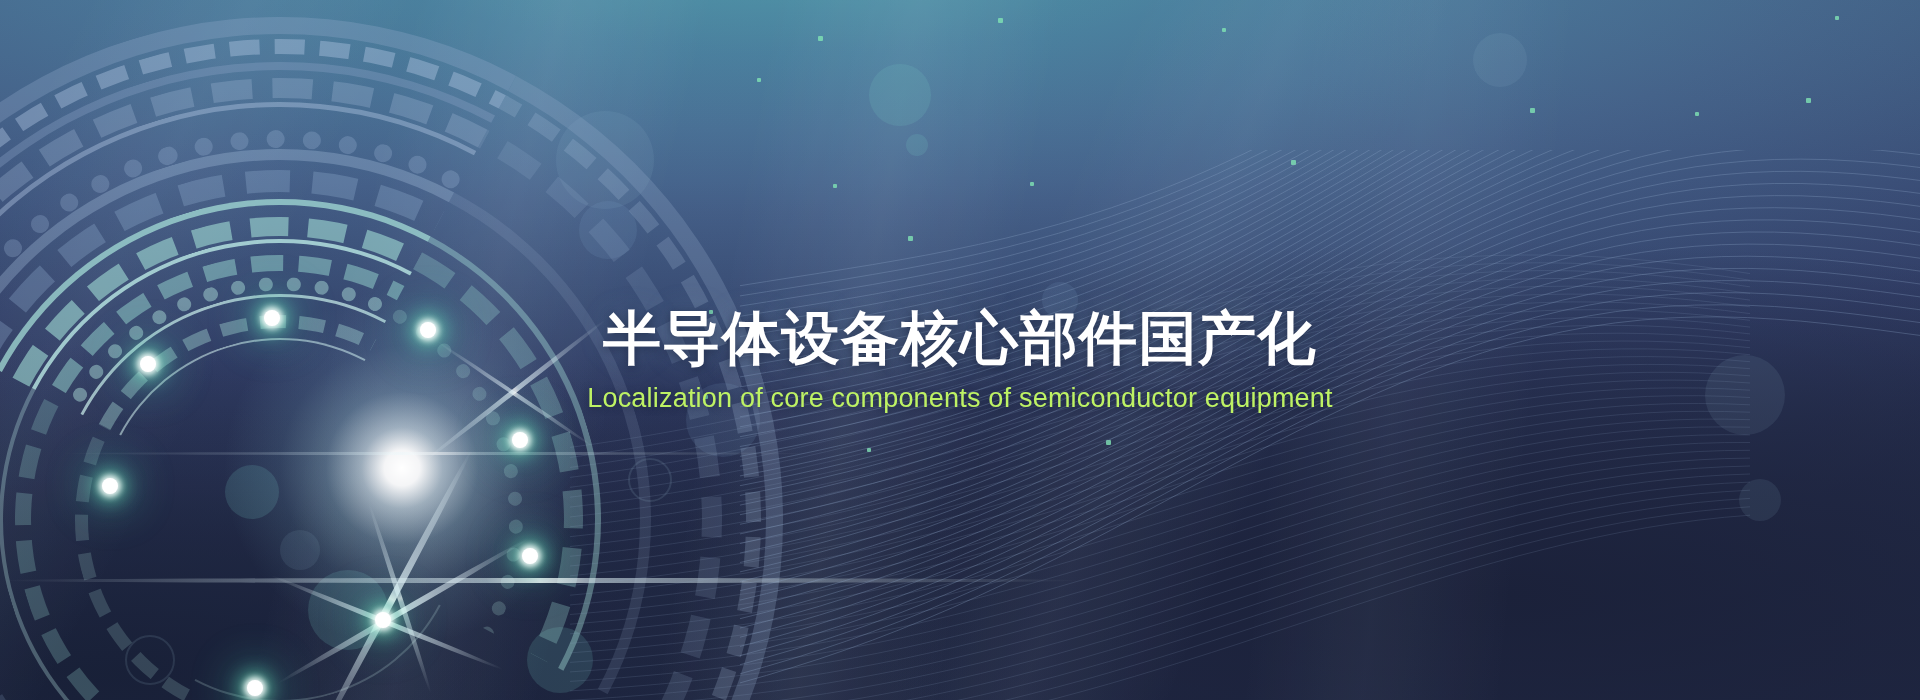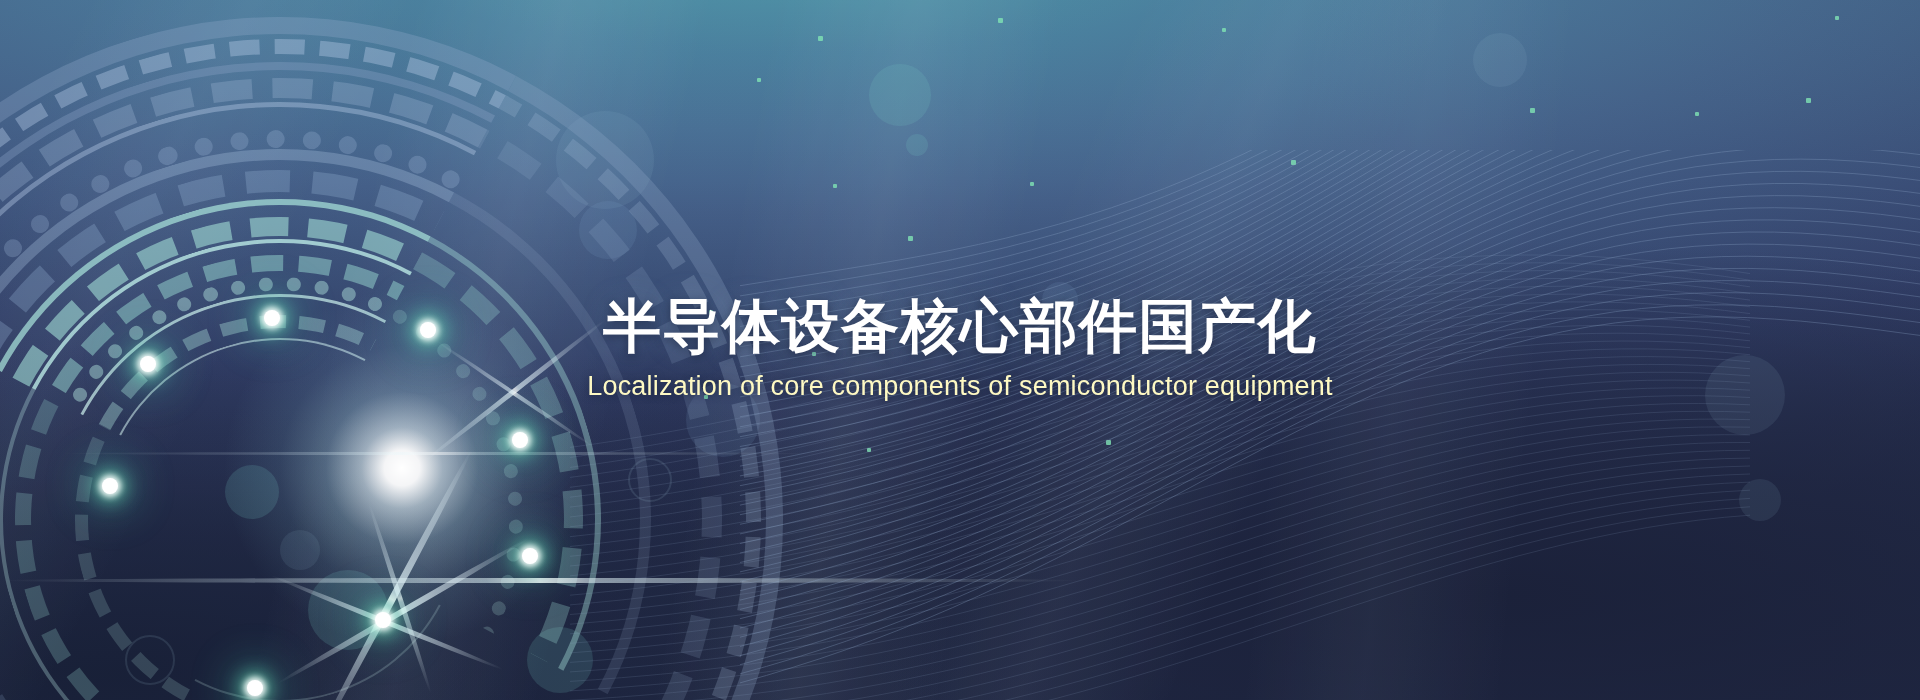--- a/index.html
+++ b/index.html
@@ -107,29 +107,29 @@
     top:296px;
     text-align:center;
     z-index:40;
   }
   #title{
     font-size:58px;
     font-weight:bold;
     color:#ffffff;
     letter-spacing:1.5px;
     line-height:1.06;
-    margin:0;
+    margin:12px;
     text-shadow:0 2px 10px rgba(16,24,48,.55), 0 0 28px rgba(150,195,225,.25);
     font-family:"DejaVu Sans","Liberation Sans",sans-serif;
   }
   #subtitle{
     margin:14px 0 12px 0;
     font-size:27px;
     font-weight:normal;
-    color:#fef9c3;
+    color:#bef264;
     letter-spacing:.2px;
     text-shadow:0 1px 7px rgba(16,24,48,.55);
     font-family:"Liberation Sans","DejaVu Sans",sans-serif;
   }
 </style>
 </head>
 <body>
 
 <div id="banner">
 

